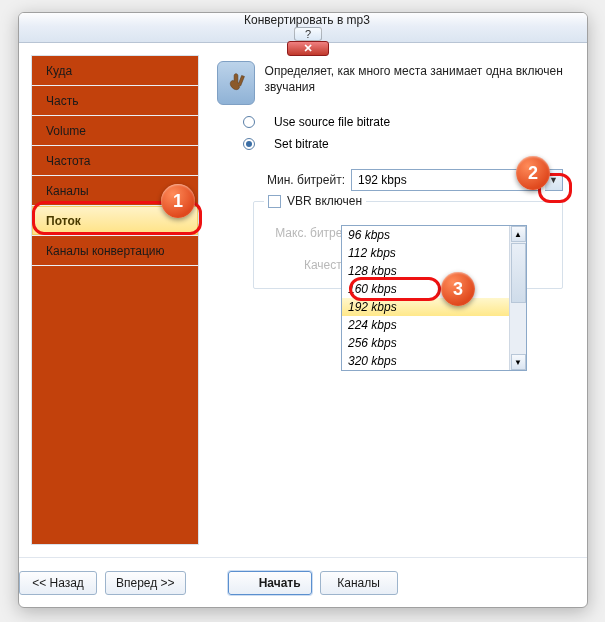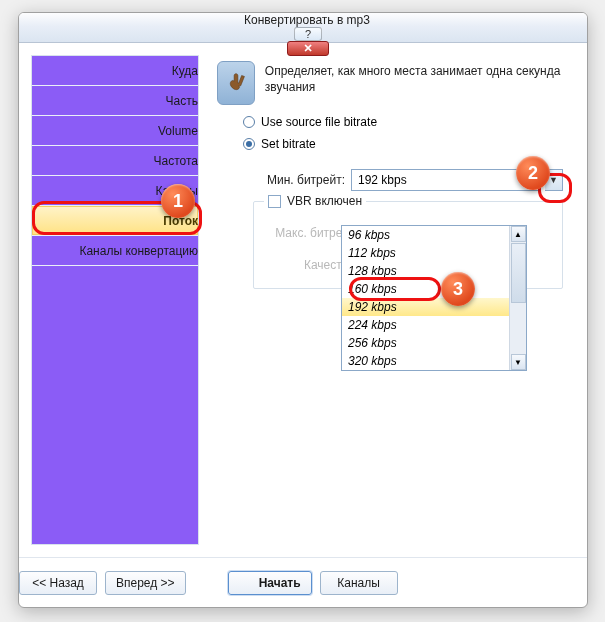--- a/index.html
+++ b/index.html
@@ -3,29 +3,29 @@
   <meta charset="utf-8">
   <style>
     * { box-sizing: border-box; margin: 0; padding: 0; font-family: "Segoe UI", Tahoma, sans-serif; font-size: 12px; }
     body { background: #f0f0f0; width: 605px; height: 622px; position: relative; overflow: hidden; }
     .window { position: absolute; left: 18px; top: 12px; width: 570px; height: 596px; background: #fff; border: 1px solid #a0a0a0; border-radius: 6px; box-shadow: 0 4px 18px rgba(0,0,0,0.25); overflow: hidden; }
     .titlebar { height: 30px; background: linear-gradient(#fdfdfe, #e8eef7 45%, #dbe5f1); border-bottom: 1px solid #b8c4d4; display: flex; align-items: center; padding: 0 4px 0 12px; flex-direction: column; }
     .titlebar .title { flex: 1; color: #222; }
     .titlebtn { width: 28px; height: 18px; margin-left: 2px; border: 1px solid rgba(0,0,0,0.25); border-radius: 3px; display: flex; align-items: center; justify-content: center; font-family: Arial; font-size: 11px; color: #333; background: linear-gradient(#f7fbff,#dbe8f6); }
     .titlebtn.close { background: linear-gradient(#f08080,#c0392b); color: #fff; border-color: #8e1b1b; width: 42px; font-weight: bold; }
     .content { position: absolute; top: 30px; bottom: 50px; left: 0; right: 0; padding: 12px; display: flex; gap: 0; }
-    .sidebar { width: 168px; background: #8b5cf6; border: 1px solid #d8e2ec; position: relative; text-align: right; }
+    .sidebar { width: 168px; background: #c2410c; border: 1px solid #d8e2ec; position: relative; }
     .side-item { height: 30px; line-height: 30px; padding-left: 14px; border-bottom: 1px solid #eaf0f7; color: #1a1a1a; cursor: default; }
     .side-item.active { background: linear-gradient(#fff3c9,#ffe283); font-weight: bold; color: #4a3b00; box-shadow: inset 0 0 0 1px #f2cf63; }
     .main { flex: 1; padding: 6px 12px 0 18px; position: relative; }
     .header-row { display: flex; gap: 10px; margin-bottom: 10px; }
     .guitar-icon { width: 44px; height: 44px; background: linear-gradient(#bcd3ea,#8fb2d6); border-radius: 6px; display: flex; align-items: center; justify-content: center; border: 1px solid #7fa0c4; }
     .guitar-icon svg { width: 30px; height: 30px; }
     .desc { color: #222; line-height: 1.35; padding-top: 2px; }
-    .radio-row { display: flex; align-items: center; gap: 6px; margin: 8px 0 8px 26px; }
+    .radio-row { display: flex; align-items: center; gap: 19px; margin: 8px 0 8px 26px; }
     .radio { width: 12px; height: 12px; border: 1px solid #5a7fa8; border-radius: 50%; display: inline-flex; align-items: center; justify-content: center; background: #fff; }
     .radio.checked::after { content: ""; width: 6px; height: 6px; background: #3b6ea5; border-radius: 50%; }
     .field-row { display: flex; align-items: center; margin: 14px 0 0 36px; gap: 6px; position: relative; }
     .field-label { width: 92px; text-align: right; color: #222; }
     .field-label.dim { color: #b8b8b8; }
     .combo { width: 188px; height: 22px; border: 1px solid #8ba8c8; background: #fff; display: flex; align-items: center; padding: 0 6px; }
     .combo-arrow { width: 18px; height: 22px; border: 1px solid #8ba8c8; border-left: none; background: linear-gradient(#f0f6fc,#d6e4f2); display: flex; align-items: center; justify-content: center; font-size: 9px; color: #333; }
     .group { border: 1px solid #d6e0ea; margin: 10px 0 0 36px; padding: 10px 12px 16px 12px; border-radius: 2px; position: relative; }
     .checkbox { width: 13px; height: 13px; border: 1px solid #8ba8c8; background: #fff; display: inline-block; vertical-align: middle; margin-right: 6px; }
     .group-title { position: absolute; top: -8px; left: 10px; background: #fff; padding: 0 4px; color: #222; }
@@ -63,21 +63,21 @@
       <div class="side-item">Каналы конвертацию</div>
     </div>
 
     <div class="main">
       <div class="header-row">
         <div class="guitar-icon">
           <svg viewBox="0 0 32 32">
               <path d="M16 6c-1 0-2 1-2 2v6c-1-1-2-1-3 0-2 2-1 5 1 7s5 3 7 1c1-1 1-2 0-3h2l4-10-3-1-3 8h-1V8c0-1-1-2-2-2z" fill="#8b5a2b" stroke="#5a3817" stroke-width="0.6"></path>
             </svg>
         </div>
-        <div class="desc">Определяет, как много места занимает одна секунда звучания</div>
+        <div class="desc">Определяет, как много места занимает одна включен звучания</div>
       </div>
 
       <div class="radio-row">
         <span class="radio"></span>
         <span>Use source file bitrate</span>
       </div>
       <div class="radio-row">
         <span class="radio checked"></span>
         <span>Set bitrate</span>
       </div>

